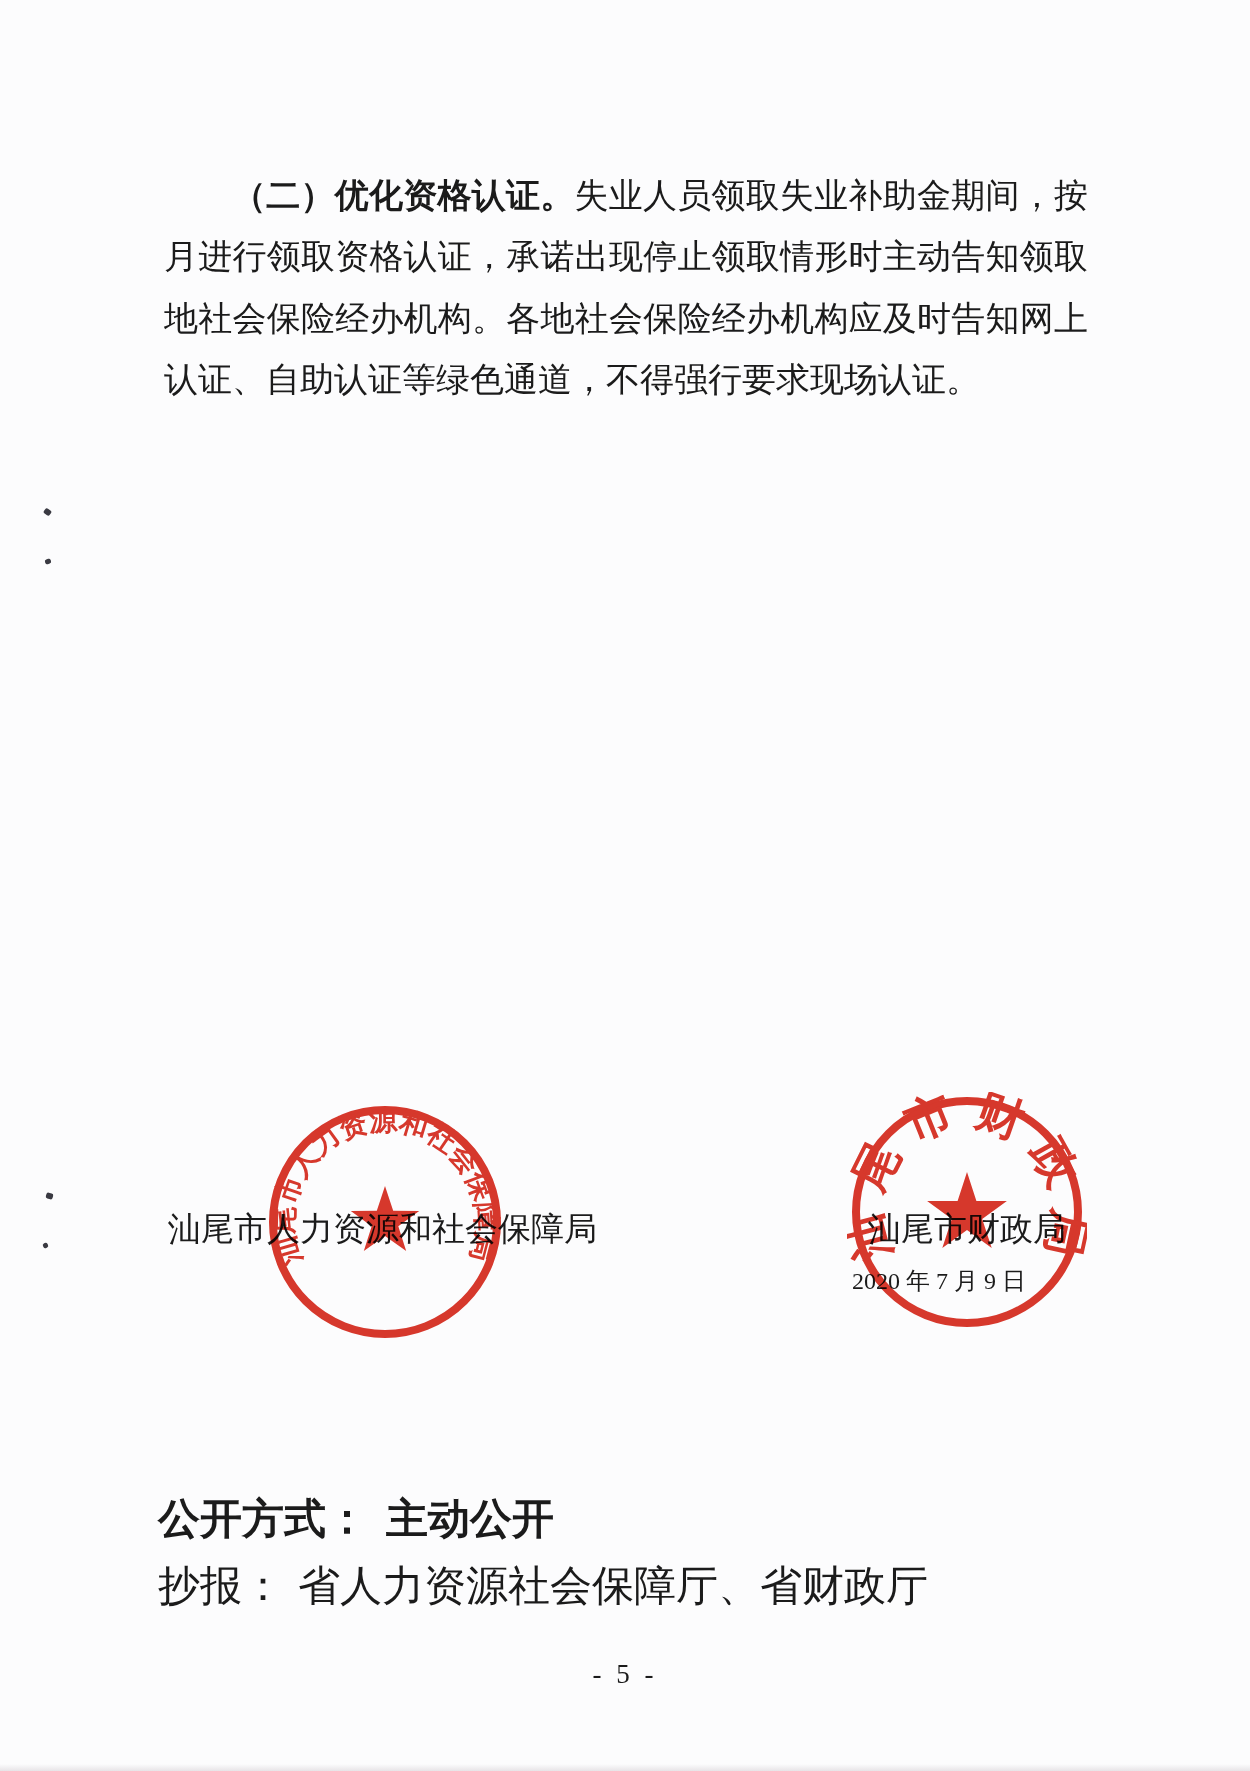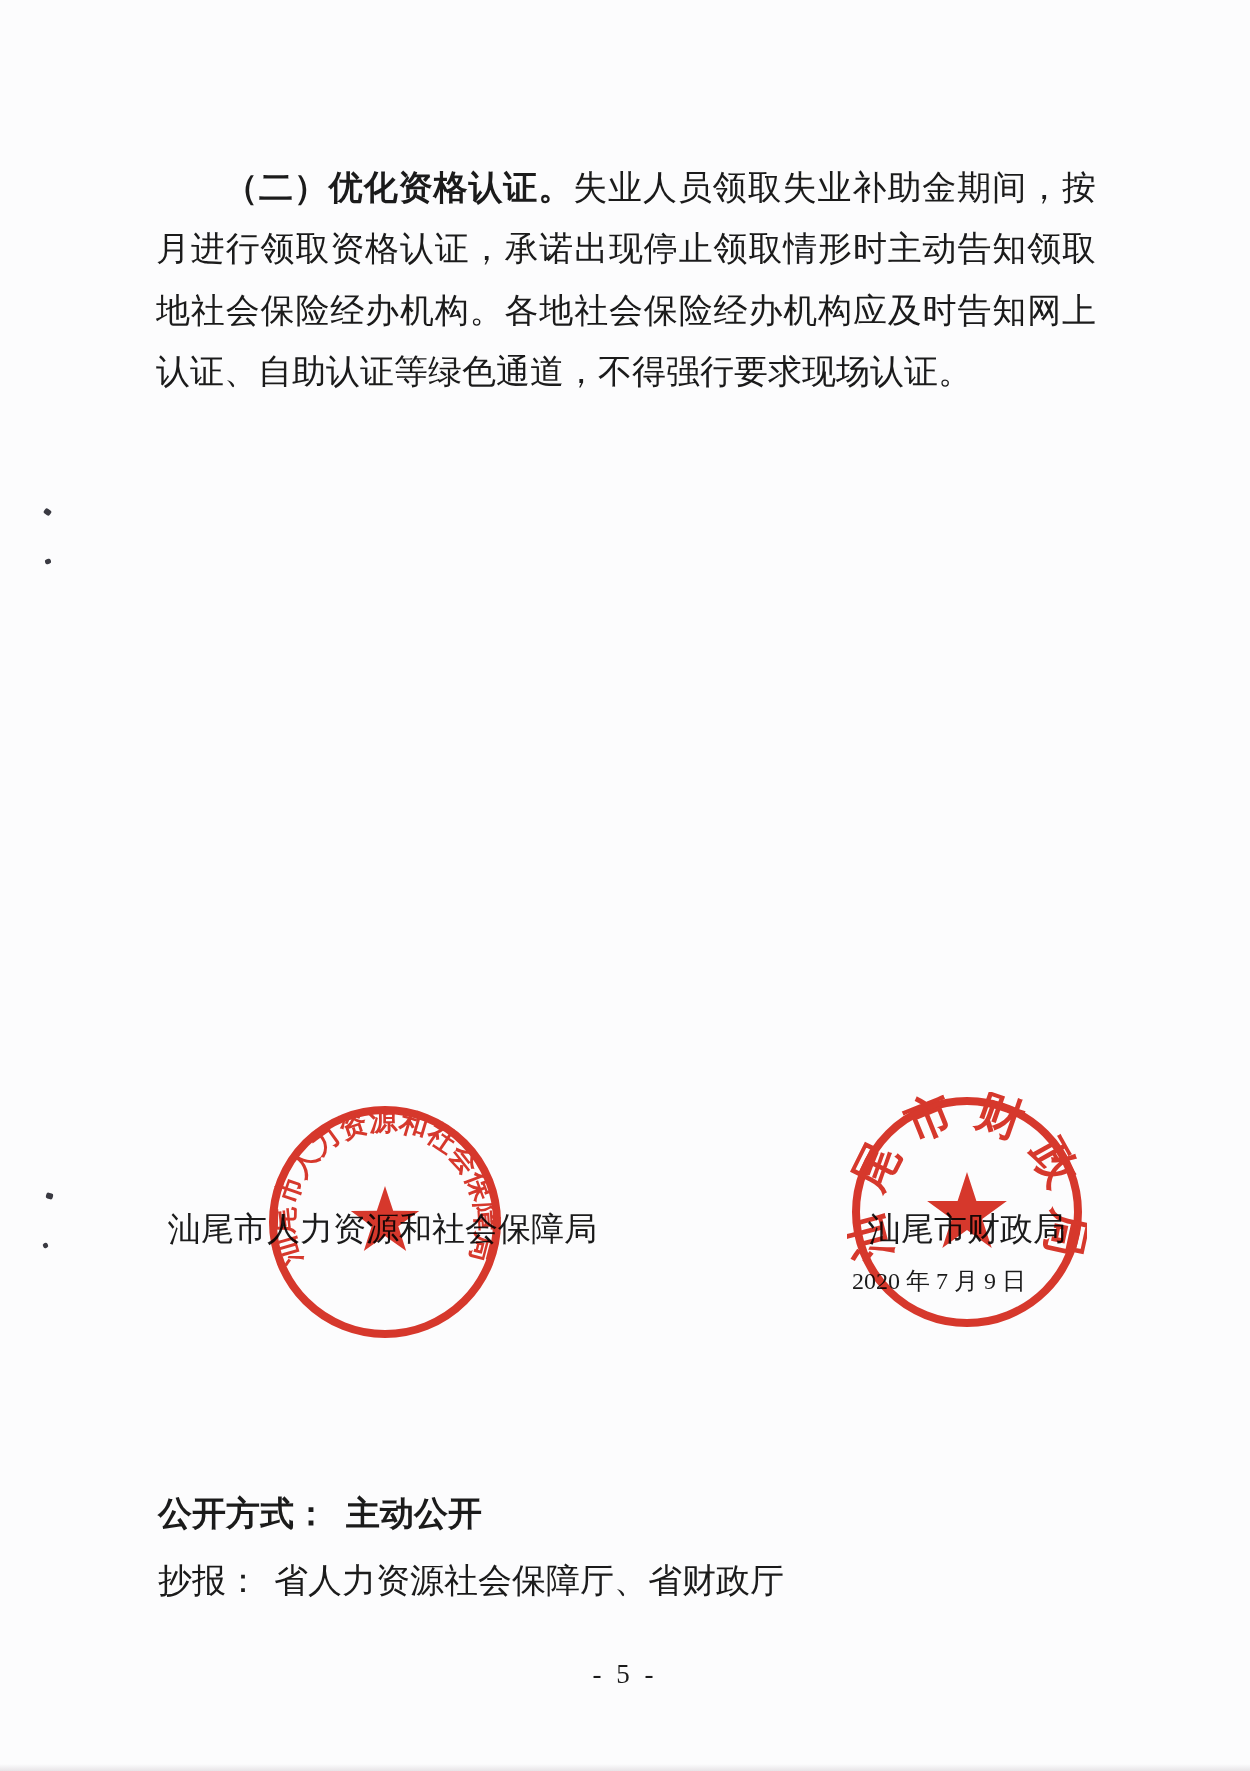--- a/index.html
+++ b/index.html
@@ -11,21 +11,21 @@
     font-family:"Liberation Serif","DejaVu Serif",serif;
     color:#1b1b1b;
   }
   
   .body-text {
     position:absolute;
     left:148px; top:149px; width:956px;
     font-size:34px; line-height:61.4px;
     text-align:justify;
   }
-  .body-text p { margin:8px; text-indent:68px; }
+  .body-text p { margin:16px; text-indent:68px; }
   .lead { font-weight:bold; }
 
   
   .sig {
     position:absolute;
     font-size:33px; line-height:1.15;
     white-space:nowrap; z-index:1;
   }
   .sig-left  { left:168px; top:1211px; }
   .sig-right { left:868px; top:1211px; }
@@ -35,21 +35,21 @@
   .seal { position:absolute; z-index:2; mix-blend-mode:multiply; opacity:.93; }
   .seal-left  { left:263px; top:1100px; width:244px; height:244px; }
   .seal-right { left:847px; top:1092px; width:240px; height:240px; }
   .seal svg { display:block; width:100%; height:100%; }
   .seal text {
     font-family:"Liberation Serif","DejaVu Serif",serif;
     font-weight:bold;
   }
 
   
-  .footer-line { position:absolute; left:158px; font-size:34px; white-space:nowrap; }
+  .footer-line { position:absolute; left:158px; font-size:42px; white-space:nowrap; }
   .disclosure  { top:1491px; font-weight:bold; }
   .disclosure .value { margin-left:18px; }
   .cc          { top:1558px;text-align:center; }
   .cc .value   { margin-left:14px; }
 
   .page-number {
     position:absolute; left:0; top:1659px; width:100%;
     text-align:center; font-size:27px; letter-spacing:4px;
   }
 

